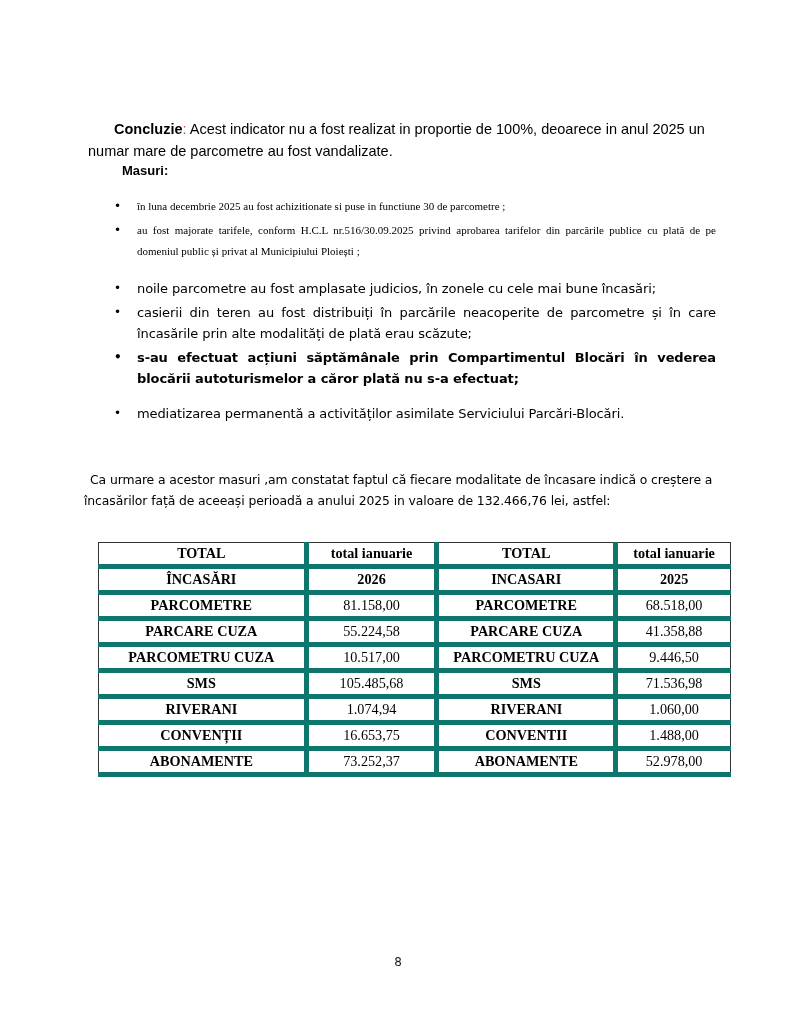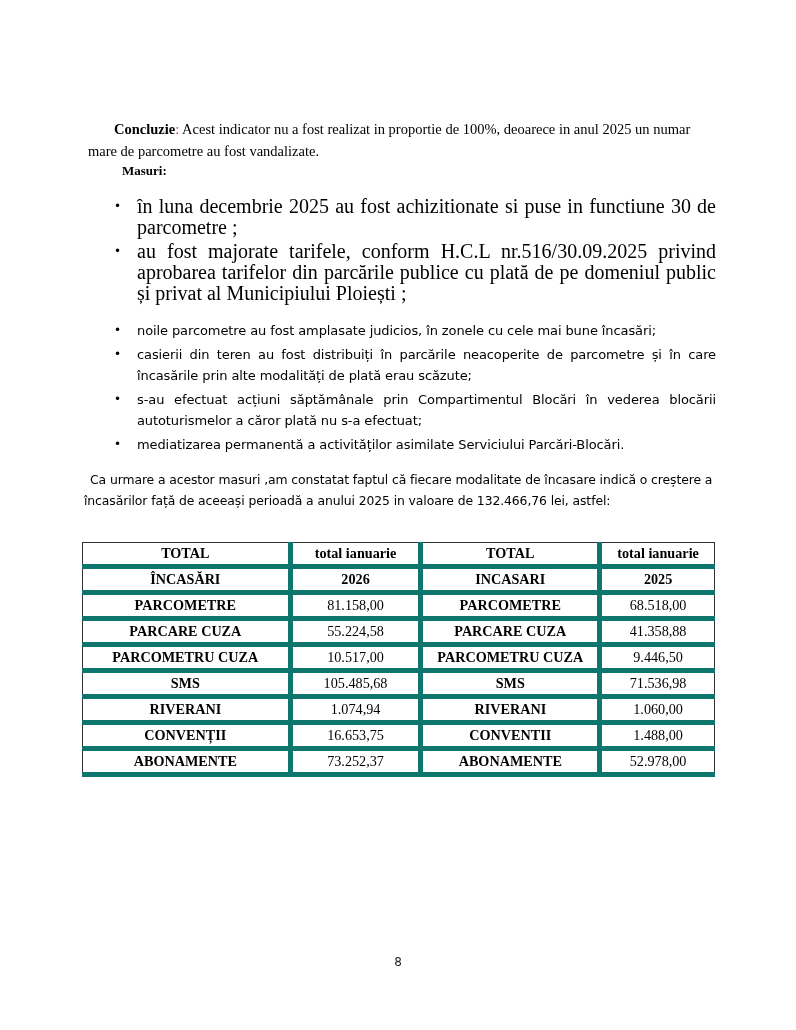--- a/index.html
+++ b/index.html
@@ -1,37 +1,37 @@
 <!DOCTYPE html>
 <html><head>
   <meta charset="utf-8">
   <style>
     html, body { margin: 0; padding: 0; background: #ffffff; }
     body { width: 796px; height: 1030px; position: relative; overflow: hidden; color: #000; }
     .page { position: absolute; left: 0; top: 0; width: 796px; height: 1030px; }
-    .serif { font-family: Liberation Serif, serif; }
+    .serif { font-family: Liberation Sans, sans-serif; }
 
     .conclusion { position: absolute; left: 88px; top: 118px; width: 628px; font-size: 14.5px; line-height: 22px; text-align: left; }
     .conclusion .indent { padding-left: 26px; }
     .conclusion b { font-weight: bold; }
     .conclusion .colon { color: #c0504d; }
 
     .measures-title { position: absolute; left: 122px; top: 163px; font-size: 13px; font-weight: bold; }
 
     .bullets { position: absolute; left: 112px; top: 196px; width: 604px; margin: 0; padding: 0; list-style: none; }
     .bullets li { position: relative; padding-left: 25px; text-align: justify; }
     .bullets li::before { content: "\2022"; position: absolute; left: 2px; top: 0; font-family: "DejaVu Sans", sans-serif; font-size: 12px; }
-    .bullets li.serif-item { font-family: "Liberation Serif", serif; font-size: 20px; line-height: 21px; margin-bottom: 0px; }
+    .bullets li.serif-item { font-family: "Liberation Serif", serif; font-size: 11px; line-height: 21px; margin-bottom: 0px; }
     .bullets li.sans-item { font-family: "DejaVu Sans", sans-serif; font-size: 13px; line-height: 21px; margin-bottom: 0px; letter-spacing: -0.1px; }
     .bullets li.justify-last { text-align-last: left; }
 
     .summary { position: absolute; left: 84px; top: 469px; width: 640px; font-family: "DejaVu Sans", sans-serif; font-size: 12.4px; line-height: 21px; letter-spacing: -0.1px; }
     .summary .indent { padding-left: 6px; }
 
-    table.income { position: absolute; left: 82px; top: 542px; width: 633px; border-collapse: collapse; font-family: "Liberation Serif", serif; font-size: 14.2px; }
+    table.income { position: absolute; left: 98px; top: 542px; width: 633px; border-collapse: collapse; font-family: "Liberation Serif", serif; font-size: 14.2px; }
     table.income td { border: 5px solid #0f766e; height: 21px; padding: 0; text-align: center; vertical-align: middle; line-height: 21px; }
     table.income tr td:first-child { border-left: 1.5px solid #333; }
     table.income tr td:last-child { border-right: 1.5px solid #333; }
     table.income tr:first-child td { border-top: 1.5px solid #333; }
     table.income tr.total td { border-top: 1.8px solid #333; border-bottom: 1.5px solid #333; font-weight: bold; }
     table.income td.label { font-weight: bold; }
     table.income td.head { font-weight: bold; }
     table.income td.sep { border-left: 3px double #333; }
     col.c1 { width: 208px; } col.c2 { width: 131px; } col.c3 { width: 179px; } col.c4 { width: 115px; }
 
@@ -46,21 +46,21 @@
     <span class="indent"></span><b>Concluzie</b><span class="colon">:</span><span> Acest indicator nu a fost realizat in proportie de 100%, deoarece  in anul 2025 un numar mare de parcometre  au fost vandalizate.</span>
   </div>
 
   <div class="measures-title serif">Masuri:</div>
 
   <ul class="bullets">
     <li class="serif-item" style="margin-bottom:3px;">în luna decembrie 2025 au fost achizitionate si puse in functiune 30 de parcometre ;</li>
     <li class="serif-item justify-last" style="margin-bottom:16px;">au fost majorate tarifele, conform H.C.L nr.516/30.09.2025 privind aprobarea tarifelor din parcările publice cu plată de pe domeniul public și privat al Municipiului Ploiești ;</li>
     <li class="sans-item" style="margin-bottom:3px;">noile parcometre au fost amplasate judicios, în zonele cu cele mai bune încasări;</li>
     <li class="sans-item justify-last" style="margin-bottom:3px;">casierii din teren au fost distribuiți în parcările neacoperite de parcometre și în care încasările prin alte modalități de plată erau scăzute;</li>
-    <li class="sans-item justify-last" style="margin-bottom:3px;">s-au efectuat acțiuni săptămânale prin Compartimentul Blocări în vederea blocării autoturismelor a căror plată nu s-a efectuat;</li>
+    <li class="sans-item justify-last" style="margin-bottom:14px;font-weight:bold;">s-au efectuat acțiuni săptămânale prin Compartimentul Blocări în vederea blocării autoturismelor a căror plată nu s-a efectuat;</li>
     <li class="sans-item">mediatizarea permanentă a activităților asimilate Serviciului Parcări-Blocări.</li>
   </ul>
 
   <div class="summary">
     <span class="indent"></span><span>Ca urmare a acestor masuri ,am constatat faptul că fiecare modalitate de încasare indică o creștere a încasărilor față de aceeași perioadă a anului 2025 in valoare de 132.466,76 lei, astfel:</span>
   </div>
 
   <table class="income">
     <colgroup>
         <col class="c1">

